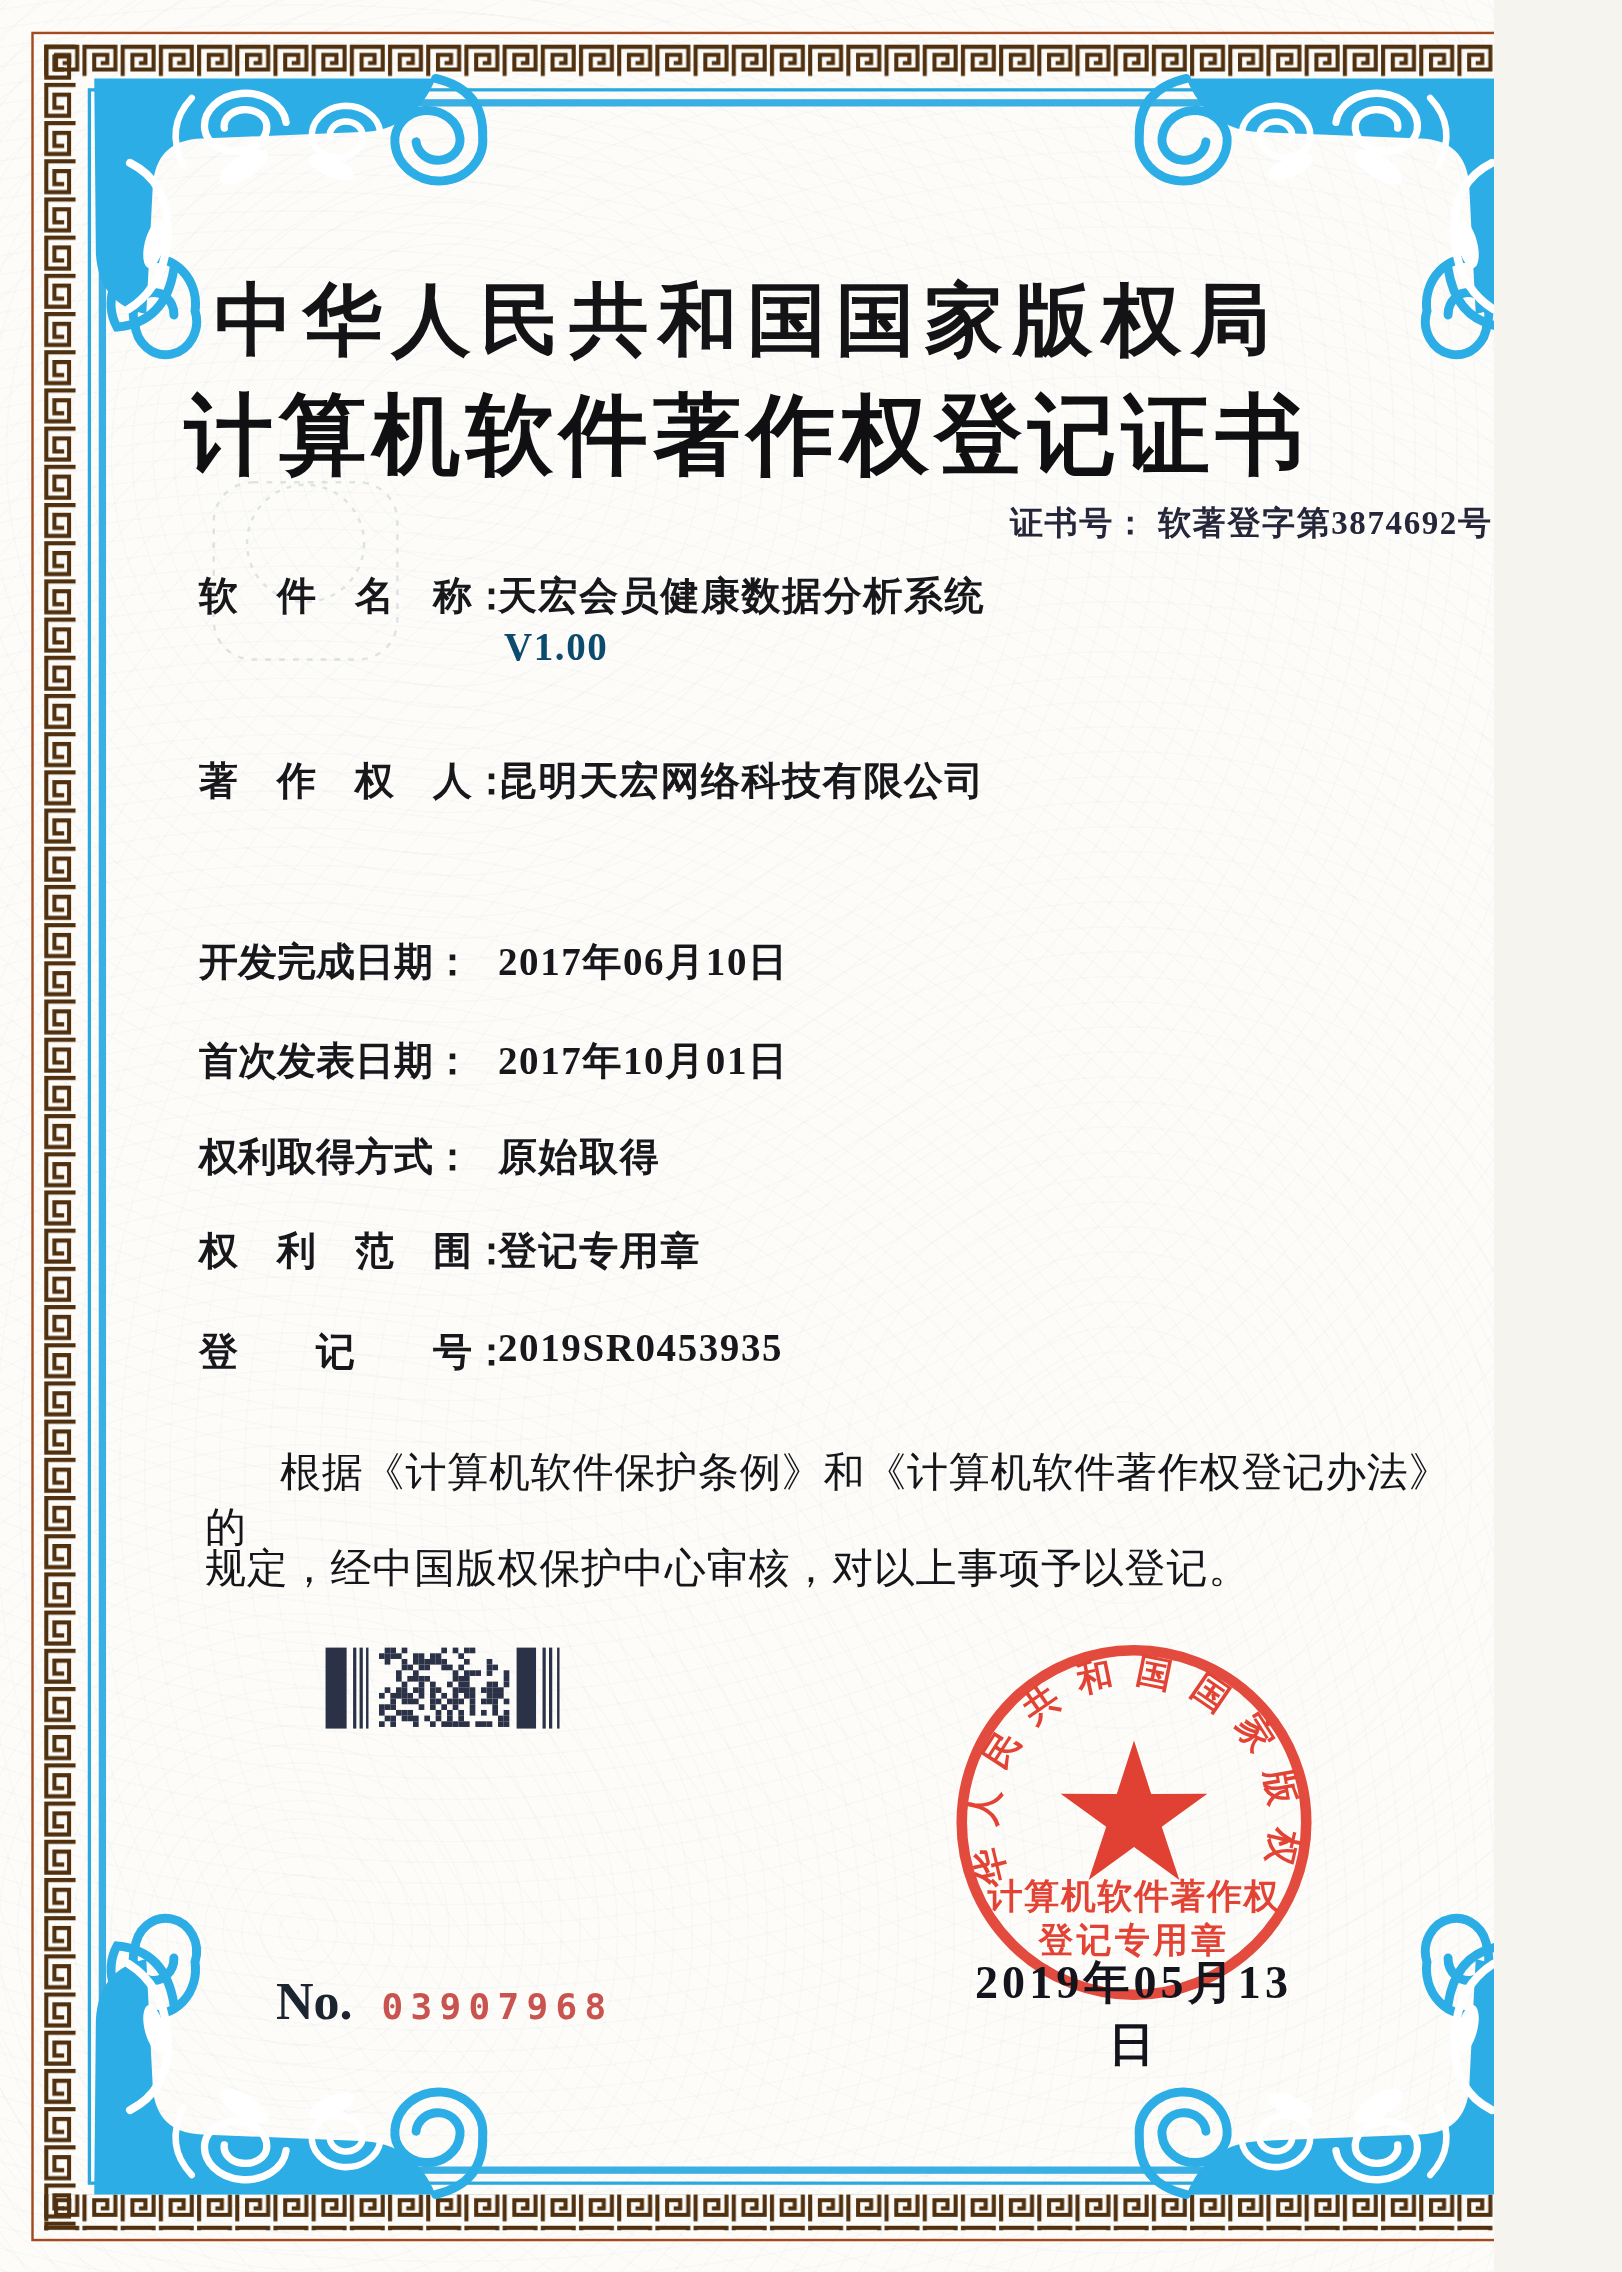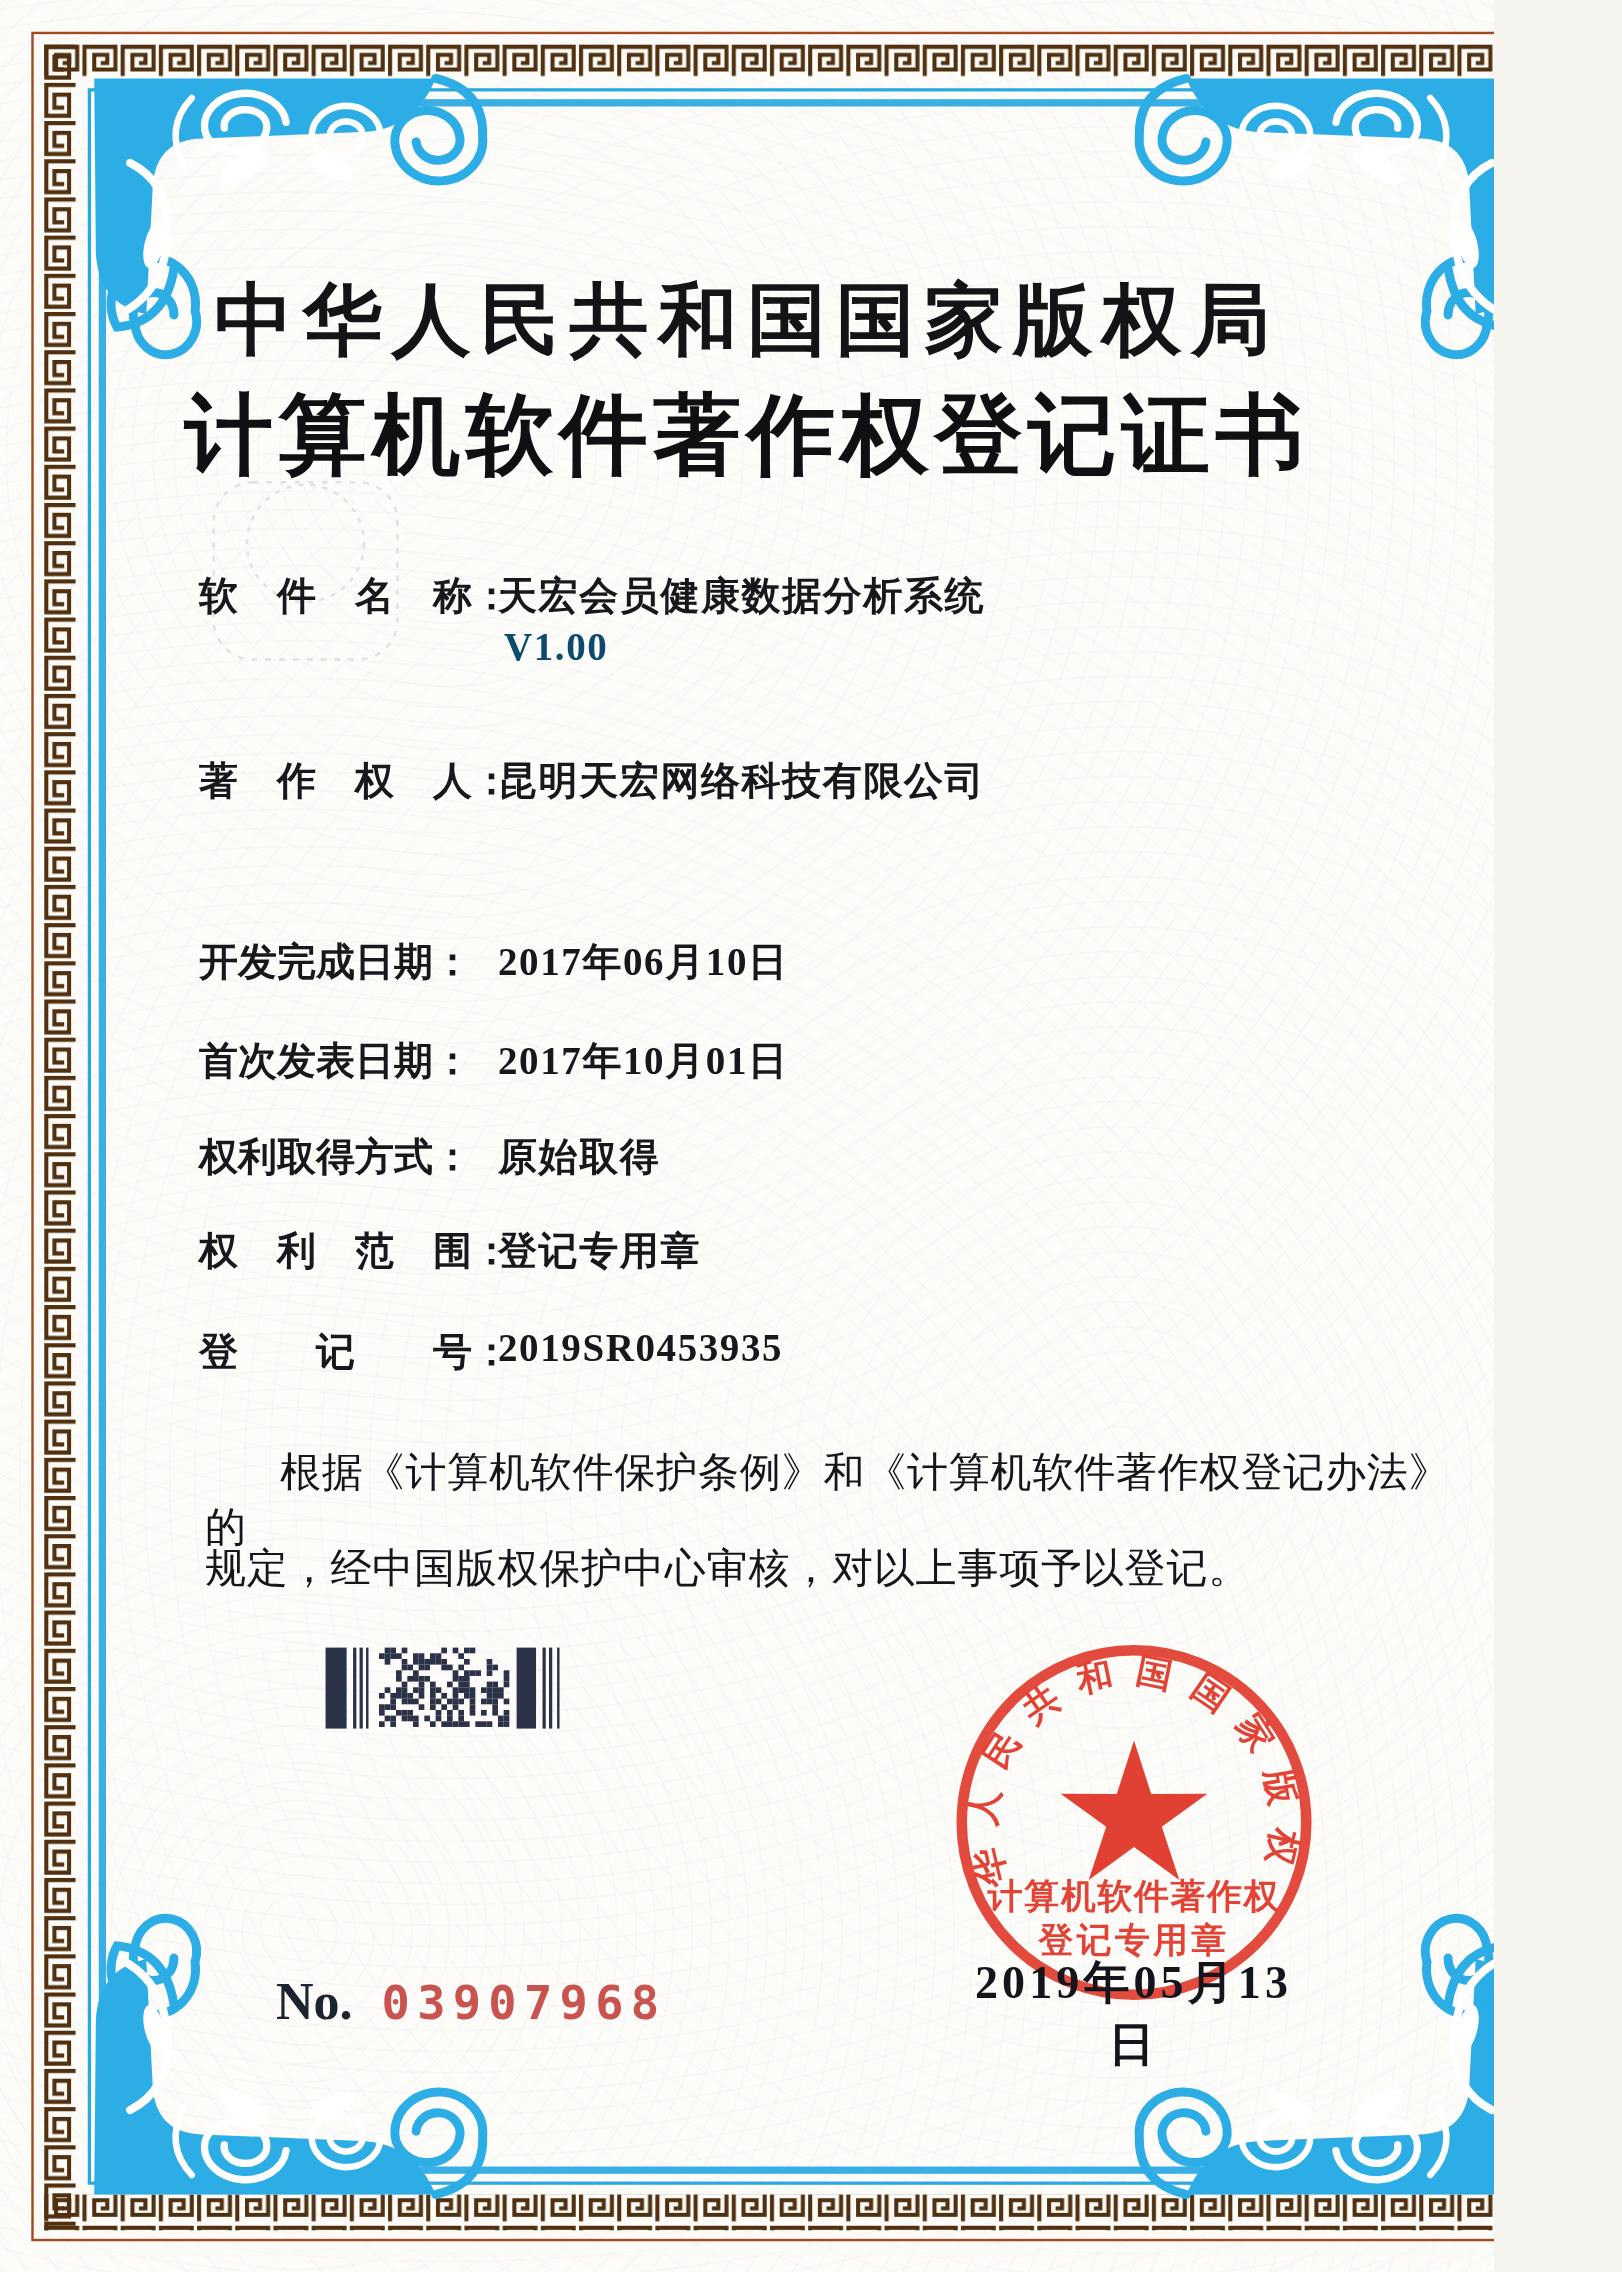--- a/index.html
+++ b/index.html
@@ -20,21 +20,21 @@
   .field-row{left:199px;display:flex;font-size:39px;color:#17171c;}
   .field-label{display:inline-block;width:299px;font-weight:600;letter-spacing:0;white-space:pre;}
   .field-value{font-weight:700;letter-spacing:1.6px;white-space:pre;}
   .value-line2{left:504px;font-size:39px;font-weight:600;color:#0c4a6e;letter-spacing:1.6px;}
   .para-line{left:205px;width:1260px;font-size:41px;font-weight:500;color:#15151a;letter-spacing:0.8px;}
   .para-indent{text-indent:75px;}
   .issue-date{top:1952px;left:971px;width:325px;text-align:center;font-size:46px;font-weight:700;
     color:#14141c;letter-spacing:4.1px;}
   .serial{top:1972px;left:276px;display:flex;align-items:baseline;gap:29px;}
   .serial-label{font-size:52px;font-weight:600;color:#1c2430;}
-  .serial-number{font-family:"DejaVu Sans Mono","Liberation Mono",monospace;font-size:47px;
+  .serial-number{font-family:"DejaVu Sans Mono","Liberation Mono",monospace;font-size:36px;
     color:#c9534f;letter-spacing:7.3px;font-weight:600;text-align:right;}
   svg{display:block;}
 </style>
 </head>
 <body>
 
 <div class="page">
 
   <svg class="abs" style="left:0;top:0" width="1622" height="2273" viewBox="0 0 1996 2796">
     <defs>
@@ -73,20 +73,21 @@
     <use href="#flourish" transform="translate(1996,2796) scale(-1,-1)"></use>
 
     <g opacity="0.32">
       <rect x="263" y="593" width="226" height="218" rx="48" fill="none" stroke="#9fb0b8" stroke-width="3" stroke-dasharray="7 10"></rect>
       <circle cx="376" cy="668" r="72" fill="none" stroke="#9fb0b8" stroke-width="3" stroke-dasharray="6 9"></circle>
     </g>
   </svg>
 
   <div class="abs authority-title">中华人民共和国国家版权局</div>
   <div class="abs cert-title">计算机软件著作权登记证书</div>
+  <div class="abs cert-no-line">证书号：  软著登字第3874692号</div>
 
   <div class="abs field-row" style="top:569px">
     <span class="field-label">软　件　名　称：</span>
     <span class="field-value">天宏会员健康数据分析系统</span>
   </div>
   <div class="abs value-line2" style="top:624px">V1.00</div>
 
   <div class="abs field-row" style="top:754px">
     <span class="field-label">著　作　权　人：</span>
     <span class="field-value">昆明天宏网络科技有限公司</span>

